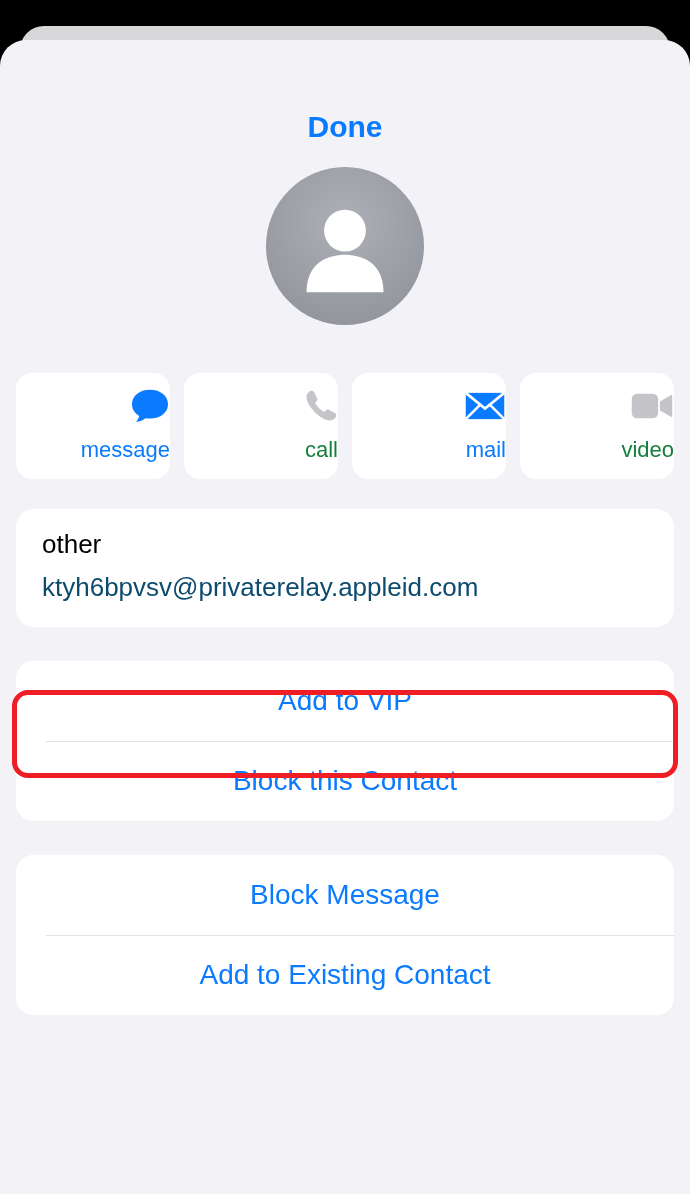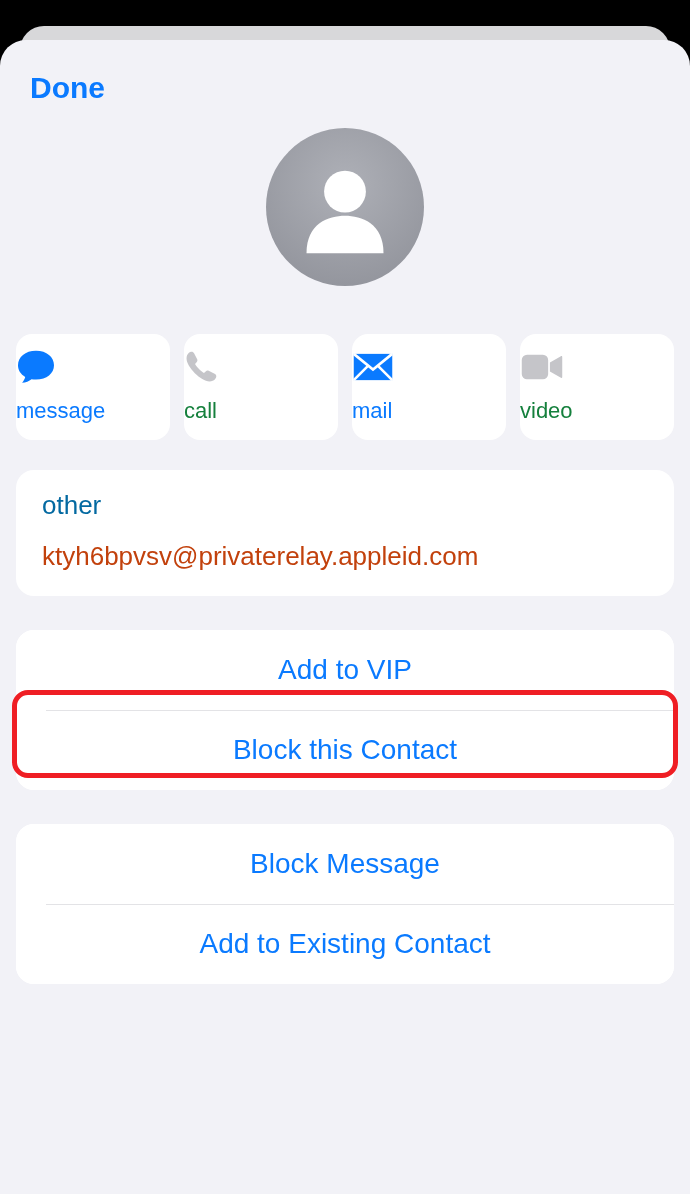--- a/index.html
+++ b/index.html
@@ -23,23 +23,24 @@
       right: 0;
       bottom: 0;
       background: #f2f2f7;
       border-radius: 26px 26px 0 0;
       overflow: hidden;
     }
 
     .done-bar {
       height: 96px;
       display: flex;
-      justify-content: flex-start;
+      justify-content: center;
       align-items: center;
       padding: 0 30px;
+      margin-top: 39px;
     }
     .done-btn {
       color: #0a7aff;
       font-size: 30px;
       font-weight: 600;
       background: none;
       border: none;
     }
 
     .avatar-wrap {
@@ -65,39 +66,39 @@
       margin-bottom: 30px;
     }
     .action-btn {
       flex: 1;
       background: #fff;
       border-radius: 16px;
       border: none;
       height: 106px;
       display: flex;
       flex-direction: column;
-      align-items: flex-start;
+      align-items: flex-end;
       justify-content: center;
       gap: 14px;
     }
     .action-btn .icon { height: 34px; display: flex; align-items: center; justify-content: center; }
     .action-btn .label { font-size: 22px; }
     .action-btn.enabled .label { color: #0a7aff; }
     .action-btn.disabled .label { color: #15803d; }
 
     .card {
       background: #fff;
       border-radius: 18px;
       margin: 0 16px 34px 16px;
       overflow: hidden;
     }
 
     .email-card { padding: 20px 26px 24px 26px; }
-    .email-label { font-size: 26px; color: #0369a1; margin-bottom: 20px; }
-    .email-value { font-size: 26px; color: #c2410c; }
+    .email-label { font-size: 26px; color: #000000; margin-bottom: 12px; }
+    .email-value { font-size: 26px; color: #0c4a6e; }
 
     .row {
       font-size: 28px;
       color: #0a7aff;
       padding: 24px 30px;
       background: #fff;
       position: relative;
       text-align: center;
     }
     .row + .row::before {

